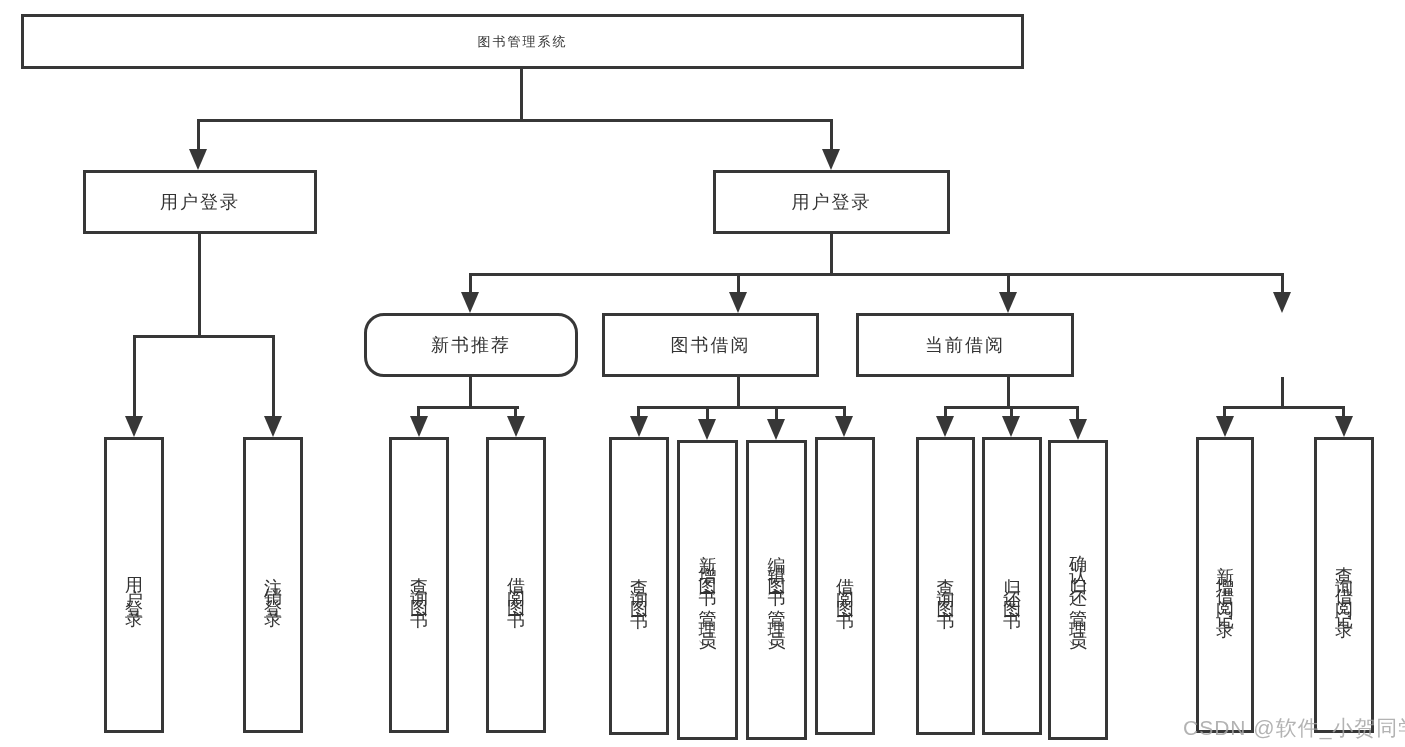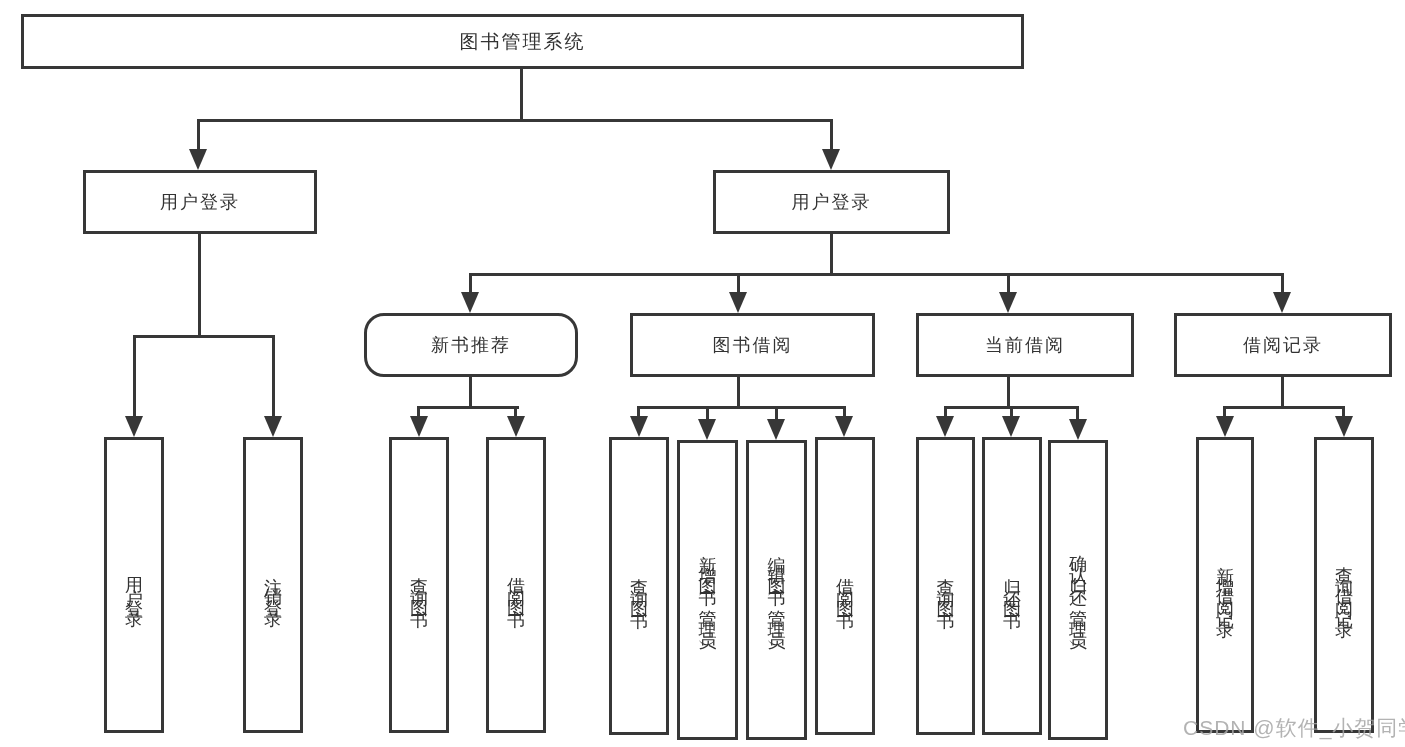--- a/index.html
+++ b/index.html
@@ -17,21 +17,21 @@
     border: 3px solid #373737;
     background: #ffffff;
     display: flex;
     align-items: center;
     justify-content: center;
     color: #333333;
     font-size: 18px;
     letter-spacing: 2px;
     z-index: 2;
   }
-  .node.root-box { font-size: 19px; }
+  .node.root-box { font-size: 13px; }
   .leaf .vtext {
     writing-mode: vertical-rl;
     text-orientation: mixed;
     font-size: 18px;
     letter-spacing: 11px;
     color: #333333;
   }
   .hl { position: absolute; height: 3px; background: #373737; z-index: 1; }
   .vl { position: absolute; width: 3px; background: #373737; z-index: 1; }
   .ah {
@@ -123,28 +123,25 @@
   <div class="node" style="left:83px; top:170px; width:234px; height:64px;">
     <span>用户登录</span>
   </div>
   <div class="node" style="left:713px; top:170px; width:237px; height:64px;">
     <span>用户登录</span>
   </div>
 
   <div class="node" style="left:364px; top:313px; width:214px; height:64px;border-radius:20px;">
     <span>新书推荐</span>
   </div>
-  <div class="node" style="left:630px; top:313px; width:245px; height:64px;text-align:center;">
+  <div class="node" style="left:602px; top:313px; width:217px; height:64px;text-align:center;">
     <span>图书借阅</span>
   </div>
-  <div class="node" style="left:916px; top:313px; width:218px; height:64px;">
+  <div class="node" style="left:856px; top:313px; width:218px; height:64px;">
     <span>当前借阅</span>
-  </div>
-  <div class="node" style="left:1174px; top:313px; width:218px; height:64px;">
-    <span>借阅记录</span>
   </div>
 
   <div class="node leaf" style="left:104px; top:437px; width:60px; height:296px;">
     <span class="vtext">用户登录</span>
   </div>
   <div class="node leaf" style="left:243px; top:437px; width:60px; height:296px;">
     <span class="vtext">注销登录</span>
   </div>
 
   <div class="node leaf" style="left:389px; top:437px; width:60px; height:296px;">

